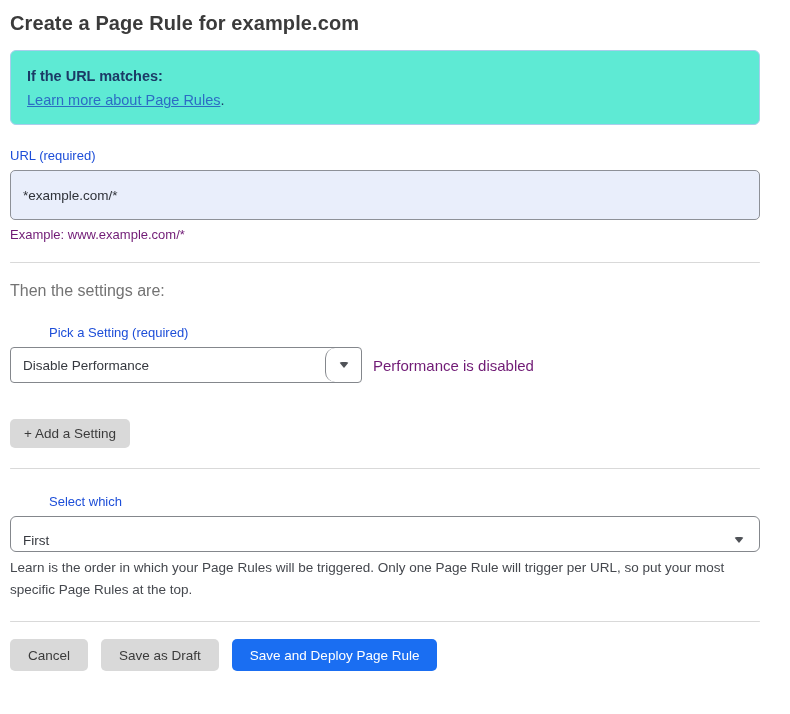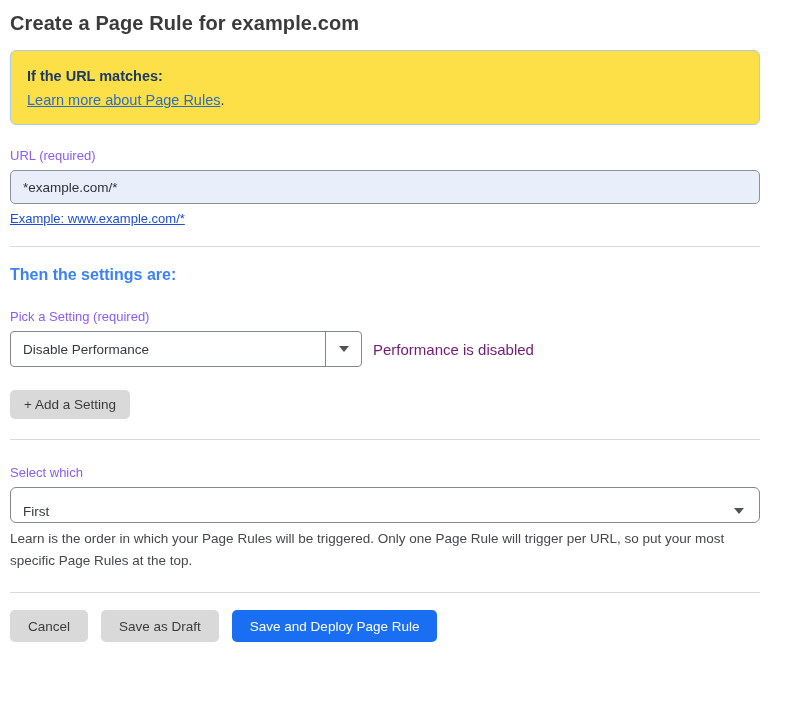--- a/index.html
+++ b/index.html
@@ -1,15 +1,15 @@
 <!DOCTYPE html>
 <html style="--primary-blue: #1a6ef2;"><head>
 <meta charset="utf-8">
 <style>
-  * { box-sizing: border-box; margin: 0; padding: 0; }
+  * { box-sizing: border-box; margin: 0; padding: 0; border-radius: 10px; }
   html, body {
     width: 790px;
     background: #ffffff;
     font-family: "Liberation Sans", sans-serif;
     color: #36393f;
   }
   .page {
     width: 790px;
     height: 714px;
     padding: 12px 30px 0 10px;
@@ -19,78 +19,77 @@
 
   h1.page-title {
     font-size: 20px;
     font-weight: bold;
     color: #3b3b3b;
     letter-spacing: .1px;
     margin-bottom: 15px;
   }
 
   .info-box {
-    background: #fde047;
+    background: #5eead4;
     border: 1px solid #a9cdec;
     border-radius: 6px;
     padding: 13px 16px 12px 16px;
     color: #1b3a66;
     font-size: 14.5px;
     line-height: 24px;
     margin-bottom: 23px;
   }
   .info-box .info-heading { font-weight: bold; }
   .info-box a.info-link {
     color: #2c6cc4;
     text-decoration: underline;
     cursor: pointer;
   }
   .info-box .info-link-suffix { color: #1b3a66; }
 
   .field-label {
     font-size: 13px;
-    color: #8b5cf6;
+    color: #1d4ed8;
     margin-bottom: 7px;
   }
 
   .url-input {
     display: block;
     width: 750px;
-    height: 34px;
+    height: 50px;
     background: #e9eefb;
     border: 1px solid #8d9097;
     border-radius: 5px;
     padding: 0 12px;
     font-family: "Liberation Sans", sans-serif;
     font-size: 13.5px;
     color: #2f3239;
     outline: none;
   }
 
   .helper-text {
     font-size: 13px;
-    color: #1d4ed8;
+    color: #701a75;
     margin-top: 7px;
-    text-decoration: underline;
   }
 
   .divider {
     border: none;
     border-top: 1px solid #d9d9d9;
     margin: 20px 0 0 0;
   }
 
   h2.section-heading {
     font-size: 16px;
-    font-weight: bold;
-    color: #3b82f6;
+    font-weight: normal;
+    color: #737373;
     margin-top: 19px;
   }
 
-  .picker-label { margin-top: 25px; }
+  .picker-label { margin-top: 25px; margin-left: 39px; }
 
   .setting-row {
     display: flex;
     align-items: center;
     margin-top: 0;
   }
   .dropdown {
     width: 352px;
     height: 36px;
     background: #ffffff;
@@ -132,21 +131,21 @@
     display: inline-block;
     border: none;
     border-radius: 5px;
     font-family: "Liberation Sans", sans-serif;
     font-size: 13.5px;
     cursor: pointer;
     color: #3b3b3b;
     background: #d9d9d9;
   }
   .btn-add {
-    margin-top: 23px;
+    margin-top: 36px;
     height: 29px;
     padding: 0 14px;
   }
 
   .select-box {
     width: 750px;
     height: 36px;
     background: #ffffff;
     border: 1px solid #84878c;
     border-radius: 6px;

